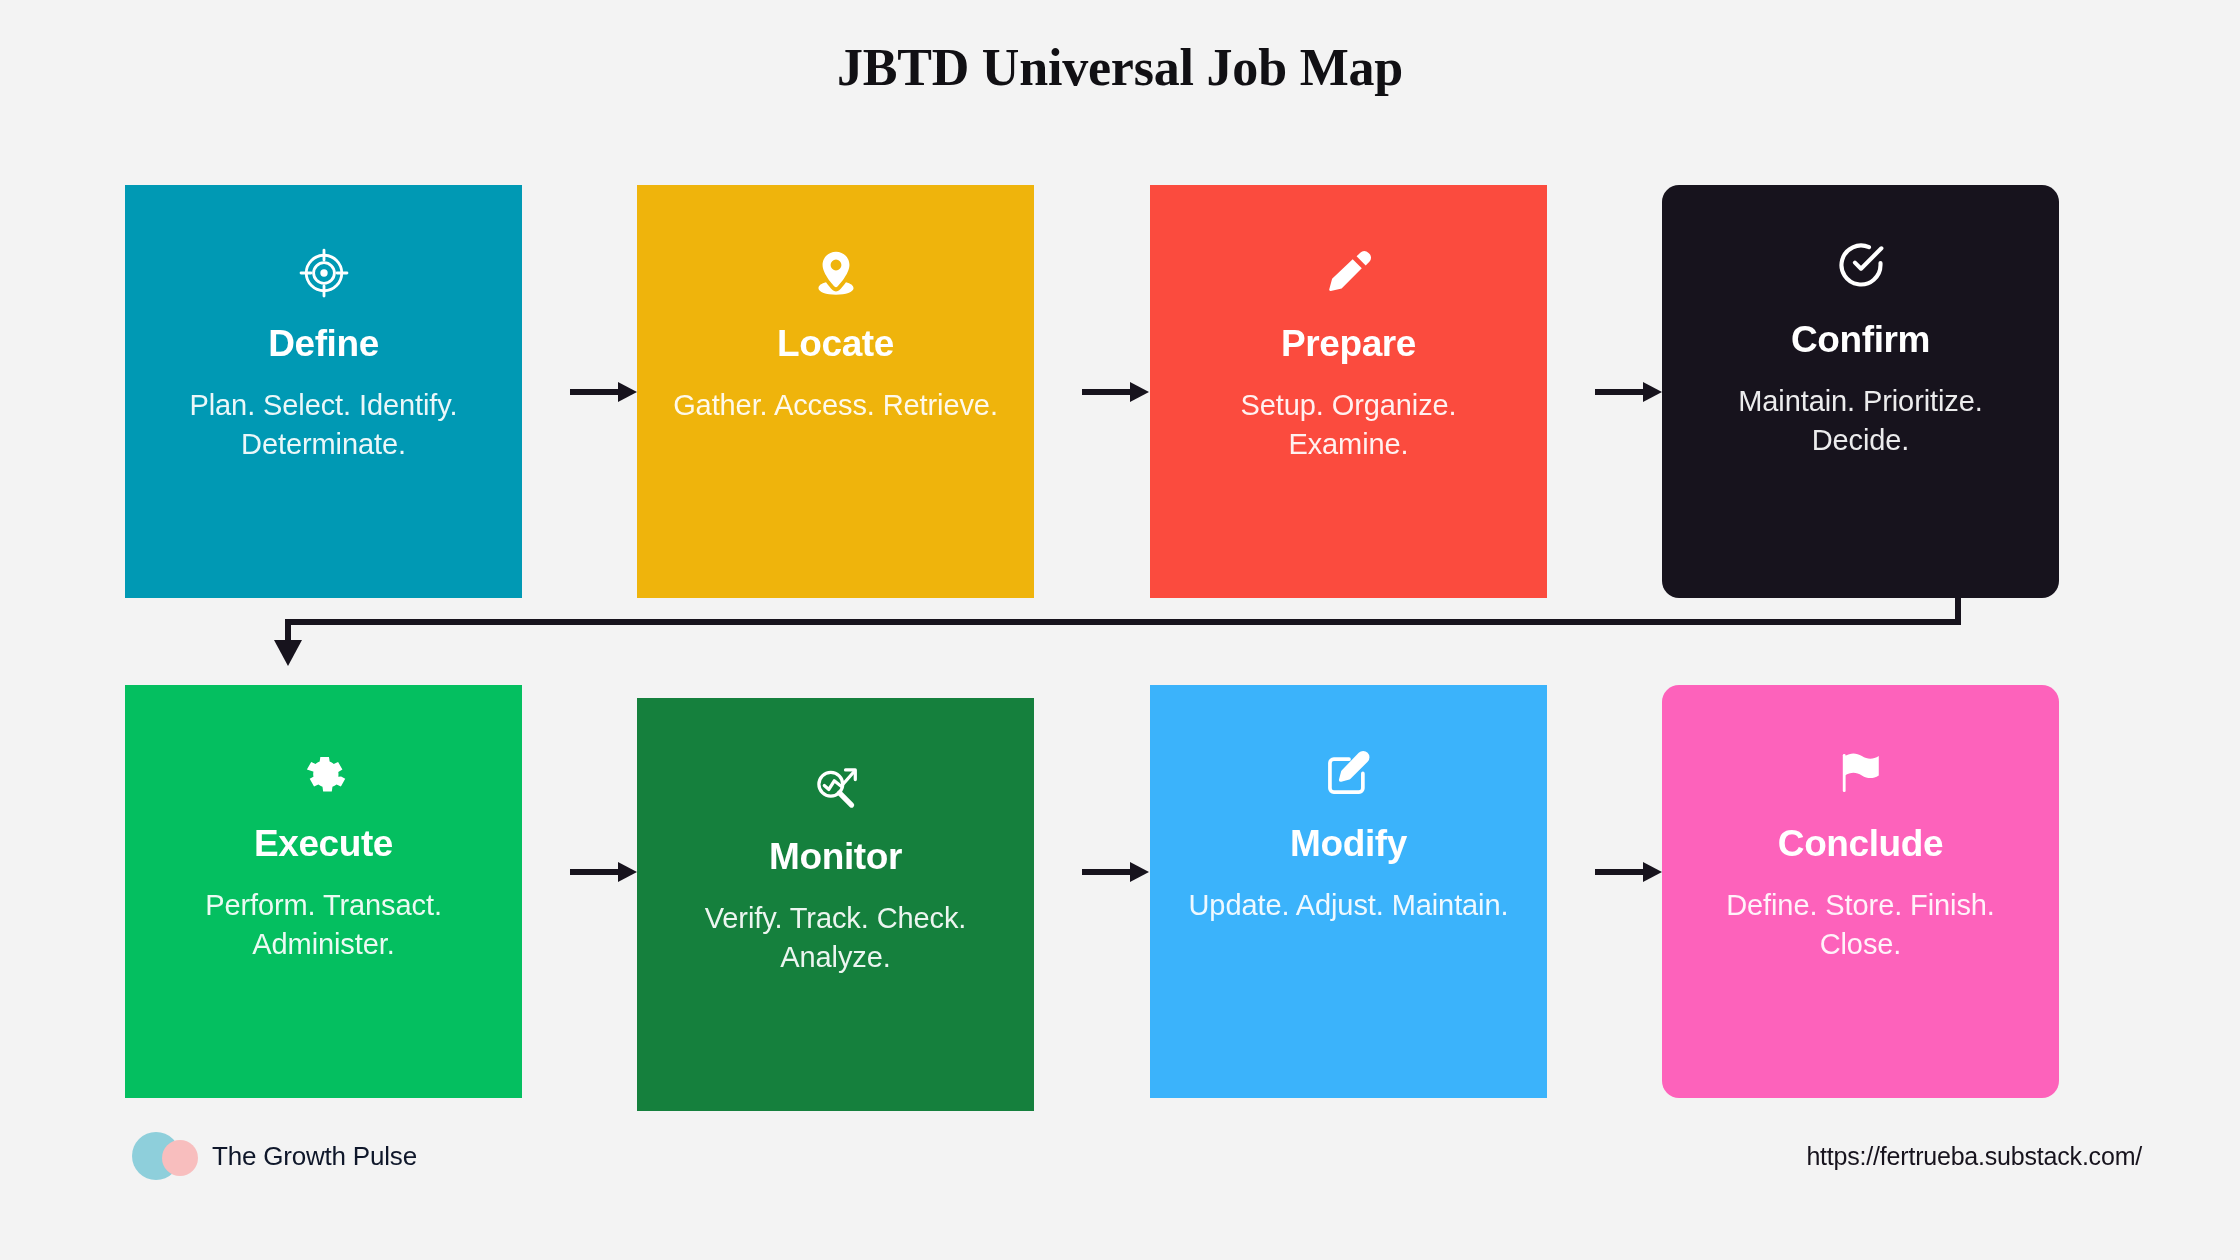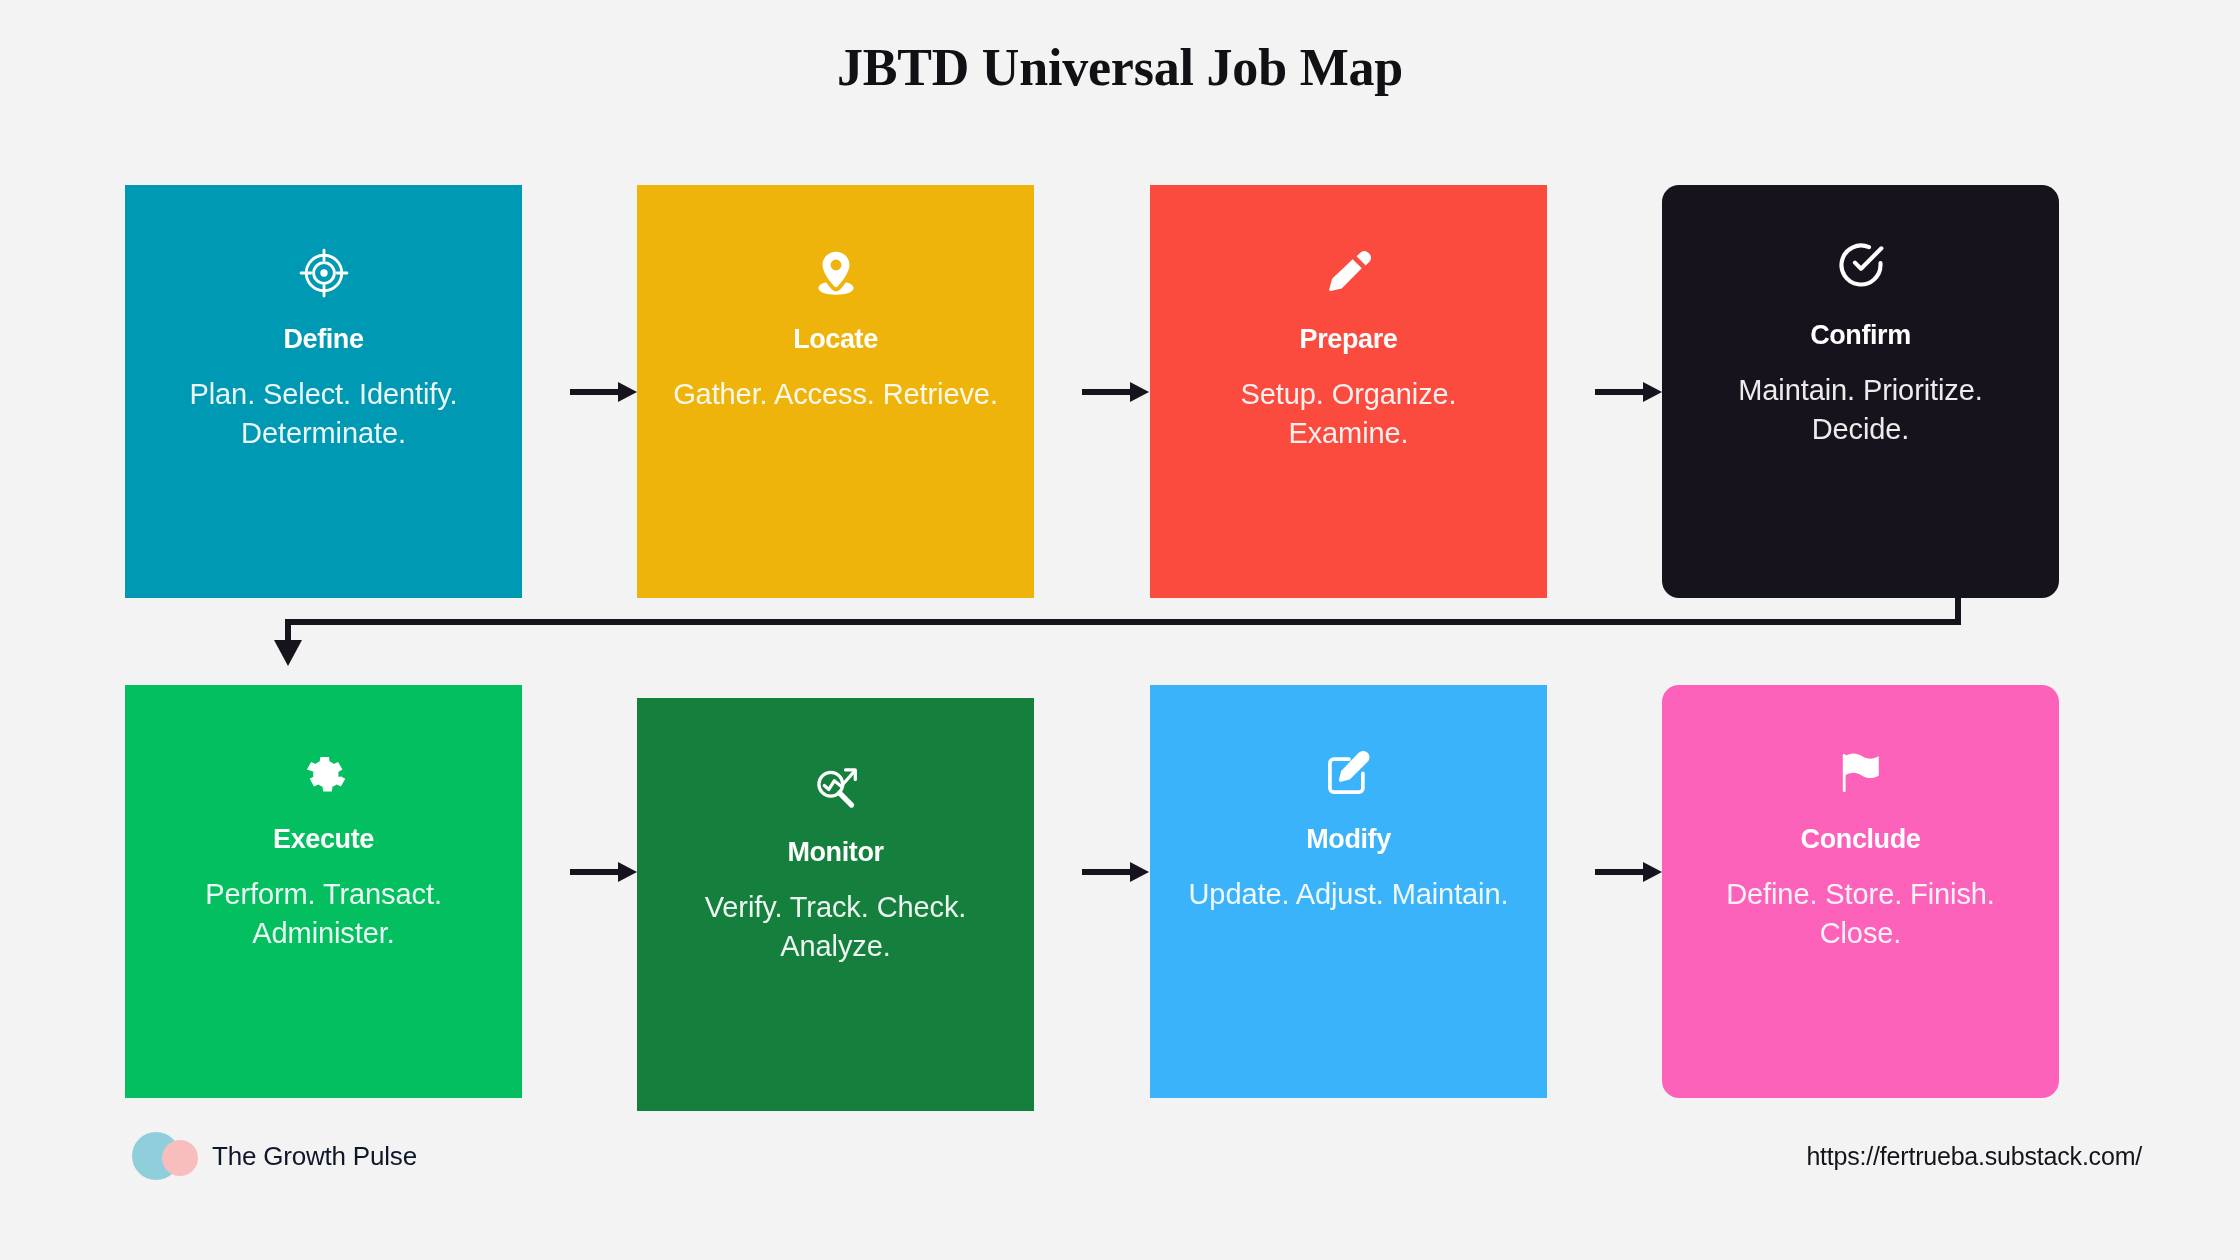--- a/index.html
+++ b/index.html
@@ -35,21 +35,21 @@
     overflow:hidden;
   }
   .card-icon{
     margin-top:62px;
     width:52px; height:52px;
     display:flex; align-items:center; justify-content:center;
   }
   .card-icon svg{ display:block; width:100%; height:100%; }
   .card-title{
     margin-top:26px;
-    font-size:27px;
+    font-size:37px;
     font-weight:700;
     color:#ffffff;
     letter-spacing:-0.4px;
     line-height:1.05;
     text-align:center;
   }
   .card-desc{
     margin-top:22px;
     width:330px;
     font-size:29px;

